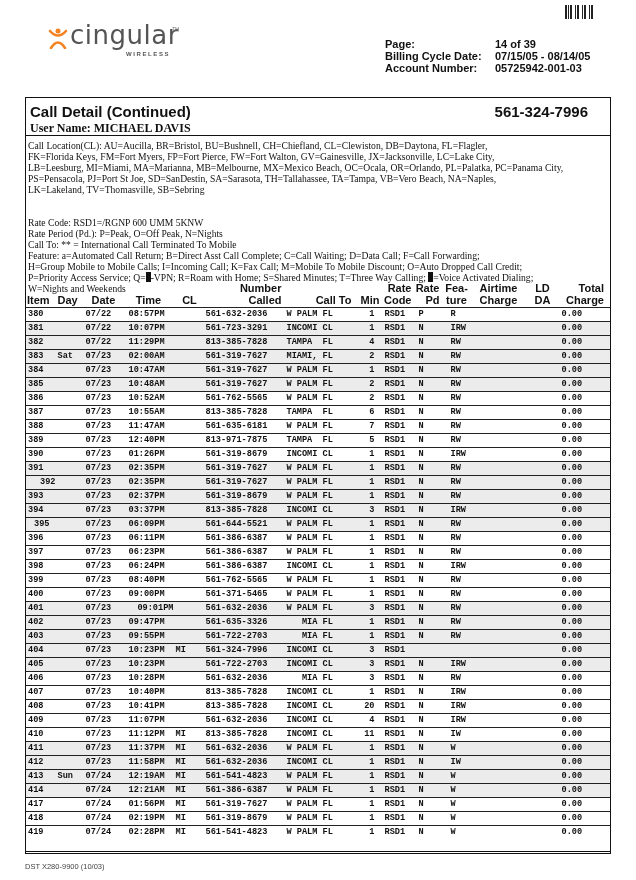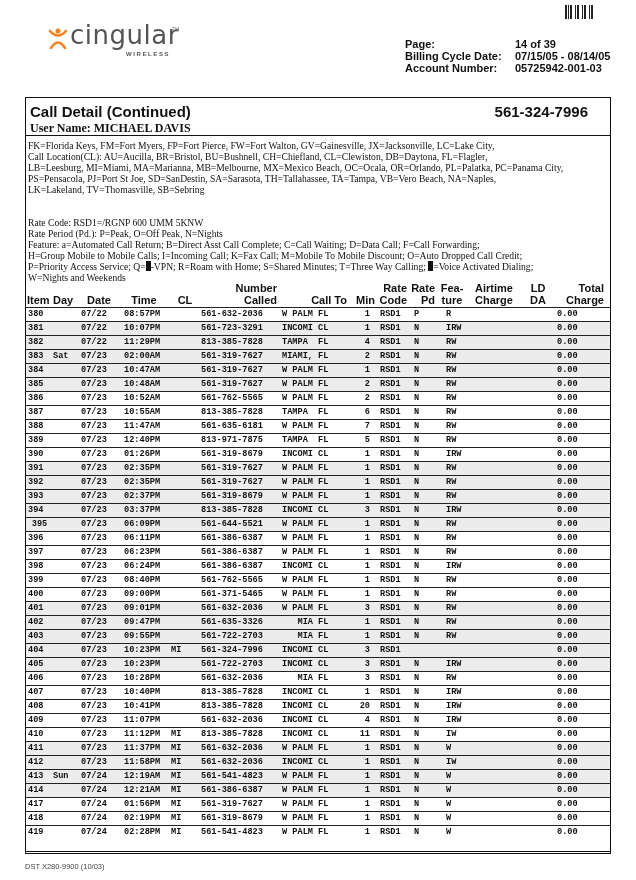--- a/index.html
+++ b/index.html
@@ -10,21 +10,21 @@
   .barcode span { display: block; background: #222; }
 
   .logo { position: absolute; left: 48px; top: 22px; width: 140px; height: 46px; }
   .logo .word { position: absolute; left: 22px; top: -2px; font-family: "DejaVu Sans", sans-serif; font-size: 26px; color: #555; letter-spacing: 0.5px; }
   .logo .tm { position: absolute; left: 124px; top: 4px; font-size: 5px; color: #777; }
   .logo .sub { position: absolute; left: 78px; top: 29px; font-size: 6px; letter-spacing: 1.6px; font-weight: bold; color: #555; }
   .logo svg { position: absolute; left: 0; top: 5px; }
 
   .acct { position: absolute; left: 385px; top: 38px; font-size: 11px; font-weight: bold; line-height: 12px; }
   .acct .row { display: flex; }
-  .acct .k { width: 110px; margin-left: 20px; }
+  .acct .k { width: 110px; }
 
   .frame { position: absolute; left: 25px; top: 97px; width: 586px; height: 757px; border: 1.5px solid #111; border-bottom: 3px double #111; }
   .hdr { height: 38px; border-bottom: 1px solid #111; position: relative; }
   .hdr .title { position: absolute; left: 4px; top: 5px; font-size: 15px; font-weight: bold; }
   .hdr .phone { position: absolute; right: 22px; top: 5px; font-size: 15px; font-weight: bold; }
   .hdr .user { position: absolute; left: 4px; top: 23px; font-family: "Liberation Serif", serif; font-size: 12px; font-weight: bold; }
 
   .legend { font-family: "Liberation Serif", serif; font-size: 9.6px; line-height: 11px; padding: 4px 2px 0 2px; }
   .legend p { white-space: nowrap; }
   .gap { height: 22px; }
@@ -79,28 +79,29 @@
   </div>
 </div>
 
 <div class="frame">
   <div class="hdr">
     <div class="title">Call Detail (Continued)</div>
     <div class="phone">561-324-7996</div>
     <div class="user">User Name: MICHAEL DAVIS</div>
   </div>
   <div class="legend">
+    <p>Call Location(CL):  AU=Aucilla, BR=Bristol, BU=Bushnell, CH=Chiefland, CL=Clewiston, DB=Daytona, FL=Flagler,</p>
     <p>FK=Florida Keys, FM=Fort Myers, FP=Fort Pierce, FW=Fort Walton, GV=Gainesville, JX=Jacksonville, LC=Lake City,</p>
-    <p>Call Location(CL):  AU=Aucilla, BR=Bristol, BU=Bushnell, CH=Chiefland, CL=Clewiston, DB=Daytona, FL=Flagler,</p>
     <p>LB=Leesburg, MI=Miami, MA=Marianna, MB=Melbourne, MX=Mexico Beach, OC=Ocala, OR=Orlando, PL=Palatka, PC=Panama City,</p>
     <p>PS=Pensacola, PJ=Port St Joe, SD=SanDestin, SA=Sarasota, TH=Tallahassee, TA=Tampa, VB=Vero Beach, NA=Naples,</p>
     <p>LK=Lakeland, TV=Thomasville, SB=Sebring</p>
     <div class="gap"></div>
     <p>Rate Code: RSD1=/RGNP 600 UMM 5KNW</p>
     <p>Rate Period (Pd.): P=Peak, O=Off Peak, N=Nights</p>
+    <p>Call To: ** = International Call Terminated To Mobile</p>
     <p>Feature: a=Automated Call Return; B=Direct Asst Call Complete; C=Call Waiting; D=Data Call; F=Call Forwarding;</p>
     <p>H=Group Mobile to Mobile Calls; I=Incoming Call; K=Fax Call; M=Mobile To Mobile Discount; O=Auto Dropped Call Credit;</p>
     <p><span>P=Priority Access Service; Q=</span><span class="blk"></span><span>-VPN; R=Roam with Home; S=Shared Minutes; T=Three Way Calling; </span><span class="blk"></span><span>=Voice Activated Dialing;</span></p>
     <p>W=Nights and Weekends</p>
   </div>
 
   <table>
     <colgroup>
       <col style="width:26px">
         <col style="width:28px">
@@ -322,21 +323,21 @@
           <td class="l" style="padding-left: 4px; white-space: pre;">W PALM FL</td>
           <td class="r" style="padding-right: 6px; white-space: pre;">1</td>
           <td class="l" style="padding-left: 4px; white-space: pre;">RSD1</td>
           <td class="l" style="padding-left: 6px; white-space: pre;">N</td>
           <td class="l" style="padding-left: 10px; white-space: pre;">RW</td>
           <td class="l" style="white-space: pre;"></td>
           <td class="l" style="white-space: pre;"></td>
           <td class="r" style="text-align: left; white-space: pre;">0.00</td>
         </tr>
         <tr class="shade">
-          <td class="l" style="padding-left: 2px; white-space: pre;">392</td>
+          <td class="l" style="padding-left: 14px; white-space: pre;">392</td>
           <td class="l" style="white-space: pre;"></td>
           <td class="l" style="white-space: pre;">07/23</td>
           <td class="l" style="padding-left: 6px; white-space: pre;">02:35PM</td>
           <td class="l" style="white-space: pre;"></td>
           <td class="l" style="white-space: pre;">561-319-7627</td>
           <td class="l" style="padding-left: 4px; white-space: pre;">W PALM FL</td>
           <td class="r" style="padding-right: 6px; white-space: pre;">1</td>
           <td class="l" style="padding-left: 4px; white-space: pre;">RSD1</td>
           <td class="l" style="padding-left: 6px; white-space: pre;">N</td>
           <td class="l" style="padding-left: 10px; white-space: pre;">RW</td>
@@ -469,21 +470,21 @@
           <td class="l" style="padding-left: 6px; white-space: pre;">N</td>
           <td class="l" style="padding-left: 10px; white-space: pre;">RW</td>
           <td class="l" style="white-space: pre;"></td>
           <td class="l" style="white-space: pre;"></td>
           <td class="r" style="text-align: left; white-space: pre;">0.00</td>
         </tr>
         <tr class="shade">
           <td class="l" style="padding-left: 2px; white-space: pre;">401</td>
           <td class="l" style="white-space: pre;"></td>
           <td class="l" style="white-space: pre;">07/23</td>
-          <td class="l" style="padding-left: 6px; white-space: pre;">09:01PM</td>
+          <td class="l" style="padding-left: 6px; white-space: pre; text-align: right;">09:01PM</td>
           <td class="l" style="white-space: pre;"></td>
           <td class="l" style="white-space: pre;">561-632-2036</td>
           <td class="l" style="padding-left: 4px; white-space: pre;">W PALM FL</td>
           <td class="r" style="padding-right: 6px; white-space: pre;">3</td>
           <td class="l" style="padding-left: 4px; white-space: pre;">RSD1</td>
           <td class="l" style="padding-left: 6px; white-space: pre;">N</td>
           <td class="l" style="padding-left: 10px; white-space: pre;">RW</td>
           <td class="l" style="white-space: pre;"></td>
           <td class="l" style="white-space: pre;"></td>
           <td class="r" style="text-align: left; white-space: pre;">0.00</td>

